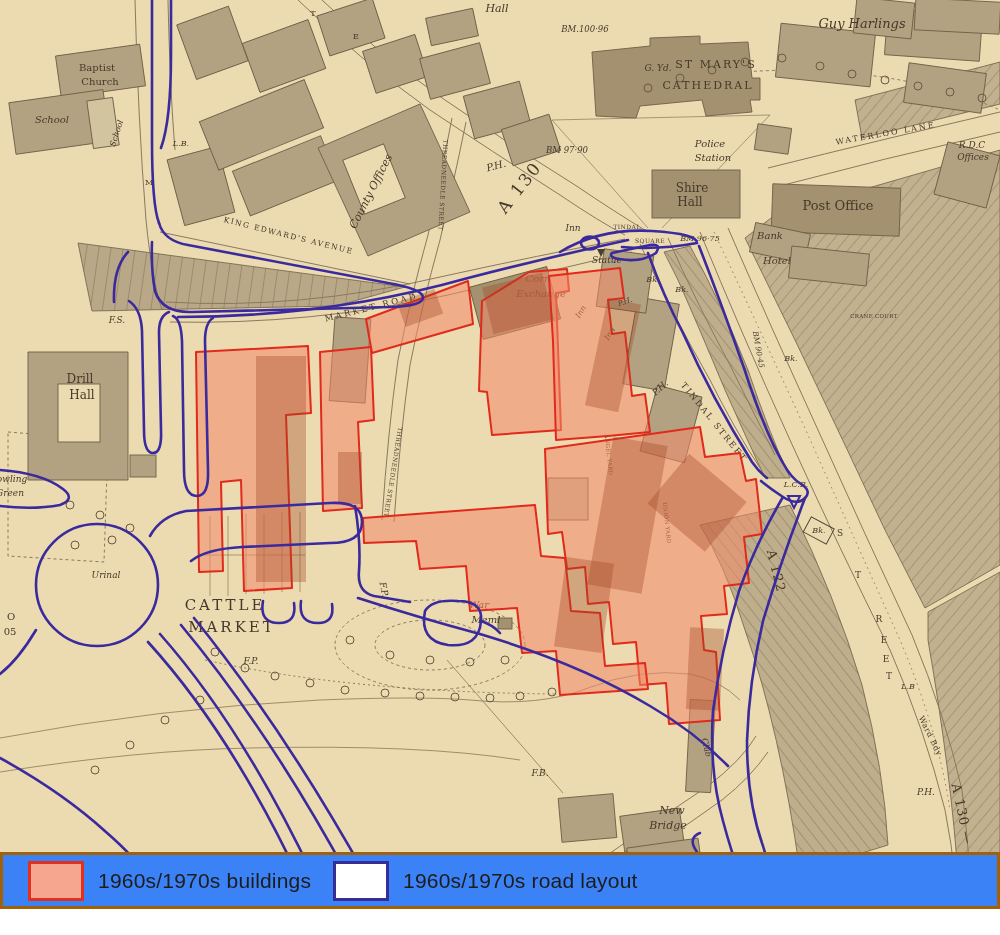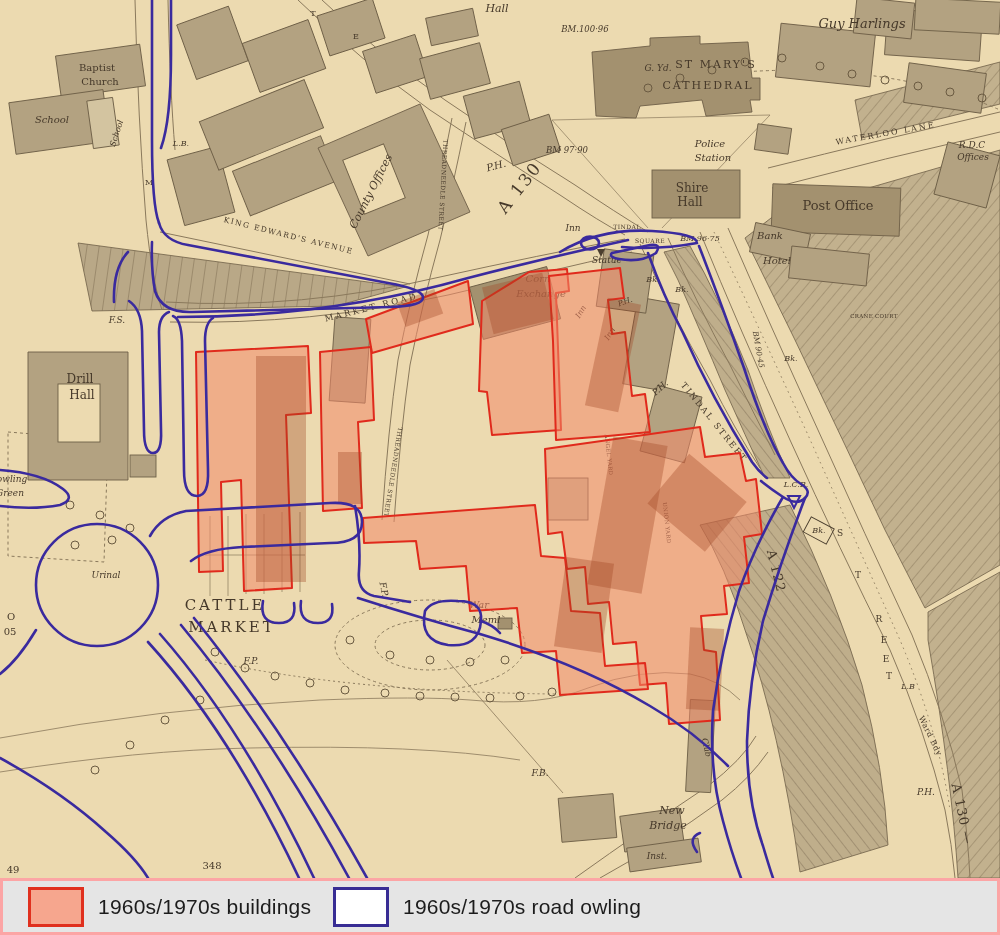--- a/index.html
+++ b/index.html
@@ -2,22 +2,22 @@
 <html><head>
 <meta charset="utf-8">
 <style>
   html,body{margin:0;padding:0;background:#ffffff;}
   .stage{position:relative;width:1000px;height:935px;overflow:hidden;
          font-family:"Liberation Sans",sans-serif;}
   .map{position:absolute;top:0;left:0;width:1000px;height:878px;
        background:#ecdab0;border:3px solid #1b1b1b;border-bottom:none;box-sizing:border-box;}
   .map svg{position:absolute;top:-3px;left:-3px;}
   #label-layer text{fill:#46392a;font-family:"DejaVu Serif",serif;}
-  .legend{position:absolute;top:878px;left:0;width:1000px;height:57px;
-          background:#e5e5e5;border:3px solid #fca5a5;box-sizing:border-box;}
+  .legend{position:absolute;top:852px;left:0;width:1000px;height:57px;
+          background:#3b82f6;border:3px solid #a16207;box-sizing:border-box;}
   .legend-item{position:absolute;top:0;height:100%;display:flex;align-items:center;}
   .legend-item.li0{left:25px;}
   .legend-item.li1{left:330px;}
   .swatch{display:inline-block;width:50px;height:34px;border:3px solid #000;box-sizing:content-box;}
   .legend-label{margin-left:14px;font-size:21px;color:#1c1c1c;letter-spacing:0.2px;}
 </style>
 </head>
 <body>
 
 <div class="stage">
@@ -313,16 +313,16 @@
     </svg>
   </div>
 
   <div class="legend">
     <div class="legend-item li0">
       <span class="swatch" style="background: rgb(246, 166, 142); border-color: rgb(224, 48, 30);"></span>
       <span class="legend-label">1960s/1970s buildings</span>
     </div>
     <div class="legend-item li1">
       <span class="swatch" style="background: rgb(255, 255, 255); border-color: rgb(56, 45, 148);"></span>
-      <span class="legend-label">1960s/1970s road owling</span>
+      <span class="legend-label">1960s/1970s road layout</span>
     </div>
   </div>
 </div>
 
 </body></html>

